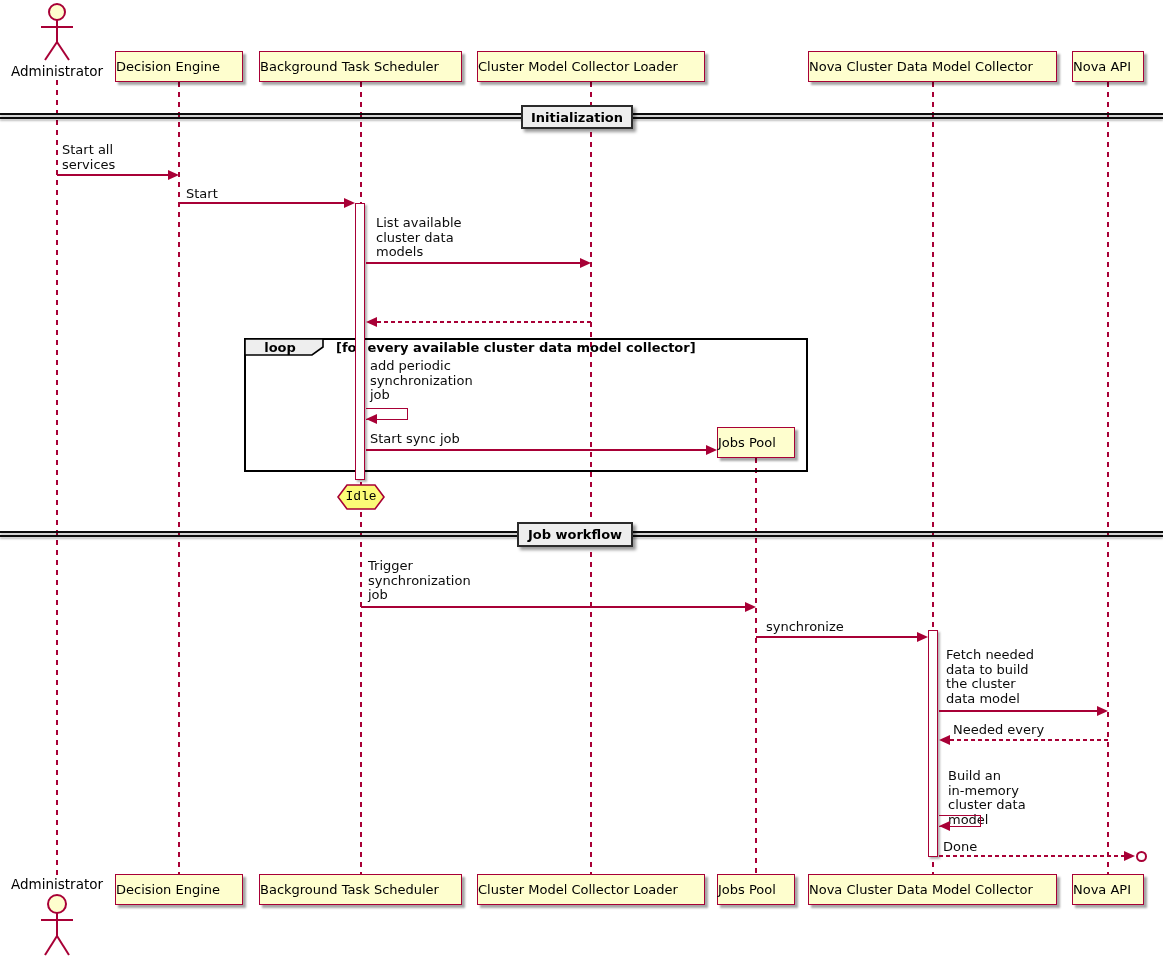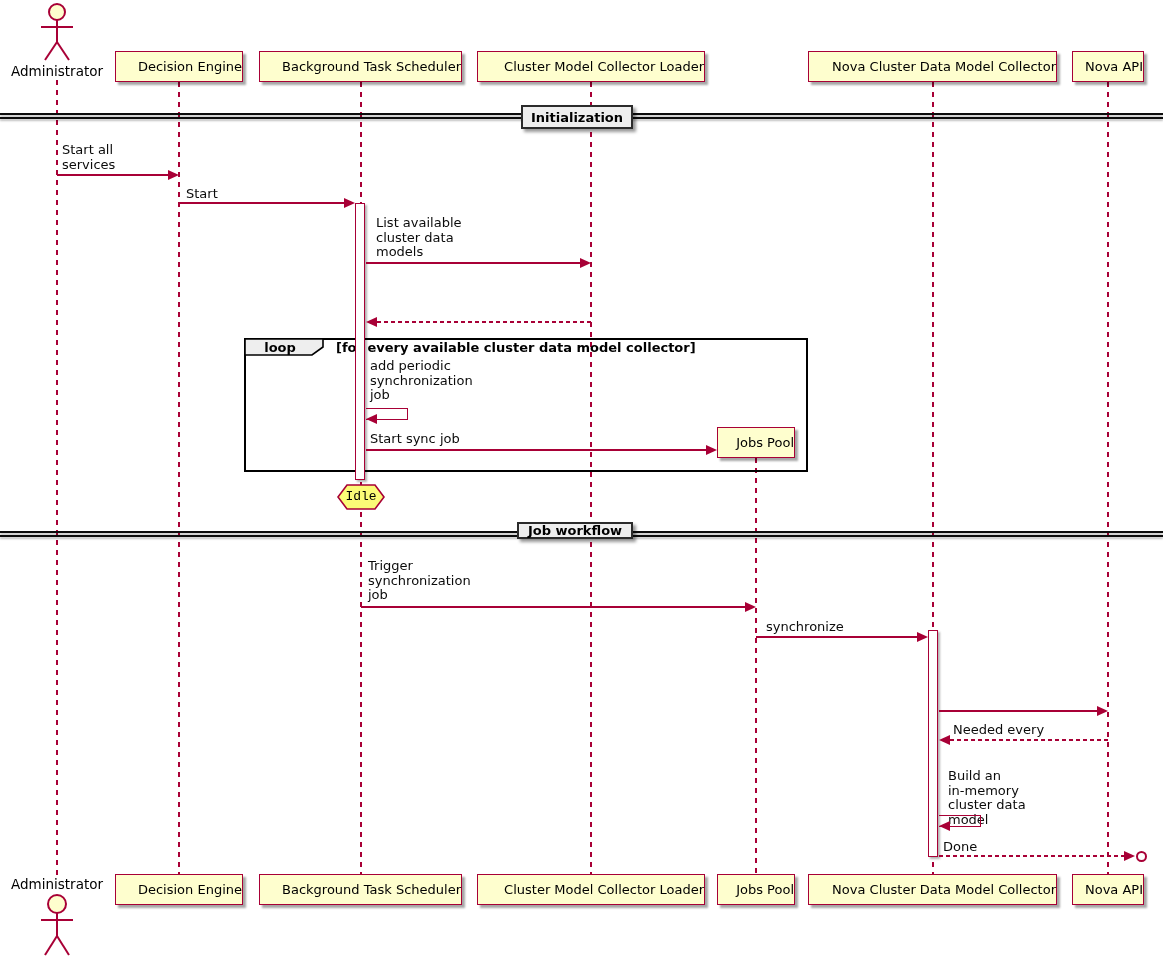--- a/index.html
+++ b/index.html
@@ -13,21 +13,21 @@
   }
   html,body{margin:0;padding:0;background:var(--background);}
   .canvas{
     position:relative;width:1163px;height:961px;background:var(--background);
     font-family:"DejaVu Sans","Liberation Sans",sans-serif;color:var(--text);
     overflow:hidden;
   }
   .lifeline{position:absolute;width:2px;
     background:repeating-linear-gradient(to bottom,var(--stroke) 0 5px,transparent 5px 10px);}
   .pbox{position:absolute;background:var(--participant-fill);border:1.7px solid var(--stroke);
-    box-shadow:3px 3px 2px rgba(0,0,0,0.35);display:flex;align-items:center;justify-content:flex-end;
+    box-shadow:3px 3px 2px rgba(0,0,0,0.35);display:flex;align-items:center;justify-content:flex-start;
     font-size:13px;white-space:nowrap;box-sizing:border-box;}
   .actor-label{position:absolute;width:110px;text-align:center;font-size:13.5px;}
   .activation{position:absolute;width:10px;background:#FFFFFF;border:1.5px solid var(--stroke);
     box-shadow:2px 2px 2px rgba(0,0,0,0.3);box-sizing:border-box;}
   .mline{position:absolute;height:1.6px;background:var(--stroke);}
   .mline.dashed{background:repeating-linear-gradient(to right,var(--stroke) 0 4px,transparent 4px 7px);}
   .ah-r{position:absolute;width:0;height:0;border-top:5px solid transparent;
     border-bottom:5px solid transparent;border-left:11px solid var(--stroke);}
   .ah-l{position:absolute;width:0;height:0;border-top:5px solid transparent;
     border-bottom:5px solid transparent;border-right:11px solid var(--stroke);}
@@ -60,21 +60,21 @@
   <div class="lifeline" style="left:1107px;top:82px;height:792px"></div>
 
   <div class="divline" style="top:113px"></div>
   <div class="divline" style="top:117px"></div>
   <div class="divlabel" style="left:521px;top:105px;width:112px;height:24px">
     <span>Initialization</span>
   </div>
 
   <div class="divline" style="top:531px"></div>
   <div class="divline" style="top:535px"></div>
-  <div class="divlabel" style="left:517px;top:522px;width:116px;height:17px">
+  <div class="divlabel" style="left:517px;top:522px;width:116px;height:25px">
     <span>Job workflow</span>
   </div>
 
   <div class="loopframe" style="left:244px;top:338px;width:564px;height:134px"></div>
   <svg style="left:244px;top:338px" width="82" height="19">
     <path d="M1,1 H79 V9 L68,17 H1 Z" style="fill:var(--divider-fill);stroke:var(--frame-border);stroke-width:1.6"></path>
   </svg>
   <div class="loop-op" style="left:247px;top:340px;width:66px">loop</div>
   <div class="loop-guard" style="left:336px;top:340px">[for every available cluster data model collector]</div>
 
@@ -121,20 +121,24 @@
   <div class="mlabel" style="left:368px;top:559px">Trigger
 synchronization
 job</div>
   <div class="mline" style="left:361px;top:606px;width:384px"></div>
   <div class="ah-r" style="left:745px;top:602px"></div>
 
   <div class="mlabel" style="left:766px;top:620px">synchronize</div>
   <div class="mline" style="left:756px;top:636px;width:161px"></div>
   <div class="ah-r" style="left:917px;top:632px"></div>
 
+  <div class="mlabel" style="left:946px;top:648px">Fetch needed
+data to build
+the cluster
+data model</div>
   <div class="mline" style="left:939px;top:710px;width:158px"></div>
   <div class="ah-r" style="left:1097px;top:706px"></div>
 
   <div class="mlabel" style="left:953px;top:723px">Needed every</div>
   <div class="mline dashed" style="left:950px;top:739px;width:158px"></div>
   <div class="ah-l" style="left:939px;top:735px"></div>
 
   <div class="mlabel" style="left:948px;top:769px">Build an
 in-memory
 cluster data

